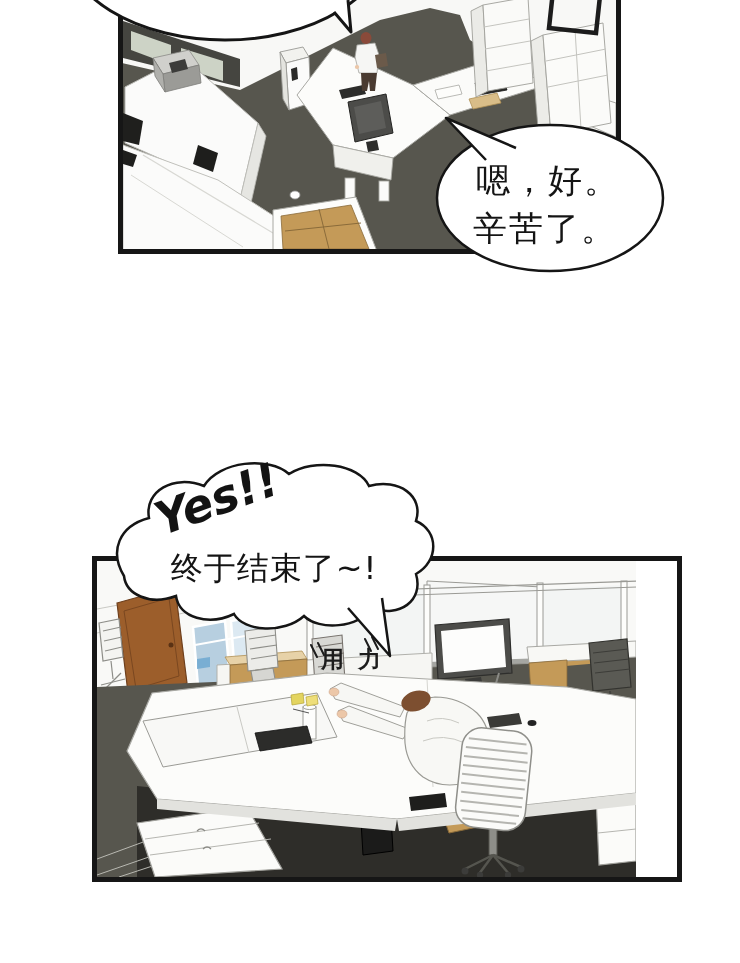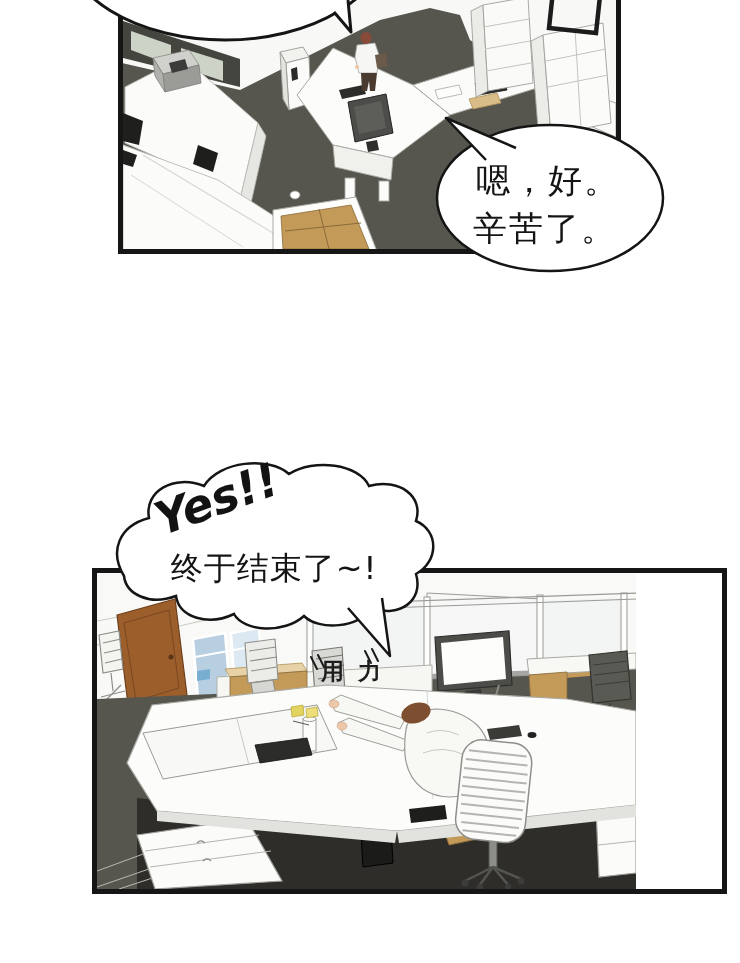--- a/index.html
+++ b/index.html
@@ -1,20 +1,20 @@
 <!DOCTYPE html>
 <html><head>
 <meta charset="utf-8">
 <style>
   html,body{margin:0;padding:0;background:#ffffff;}
   #page{position:relative;width:740px;height:963px;background:#ffffff;overflow:hidden;
         font-family:"DejaVu Sans","Liberation Sans",sans-serif;}
   .panel{position:absolute;border:5px solid #161616;box-sizing:border-box;background:#fff;overflow:hidden;z-index:1;}
   #panel1{left:118px;top:-10px;width:503px;height:264px;}
-  #panel2{left:92px;top:568px;width:635px;height:326px;}
+  #panel2{left:92px;top:556px;width:590px;height:326px;}
   .overlay{position:absolute;z-index:5;}
   svg{display:block;}
   text{font-family:"DejaVu Sans","Liberation Sans",sans-serif;}
   .cjk{fill:#141414;font-size:34px;letter-spacing:2px;}
   .cloudline{fill:#141414;font-size:32px;letter-spacing:1px;}
   .yes{fill:#131313;font-size:46px;font-style:italic;font-weight:bold;}
   .sfx{fill:#1c1c1c;font-size:23px;letter-spacing:14px;font-weight:bold;}
 </style>
 </head>
 <body>

